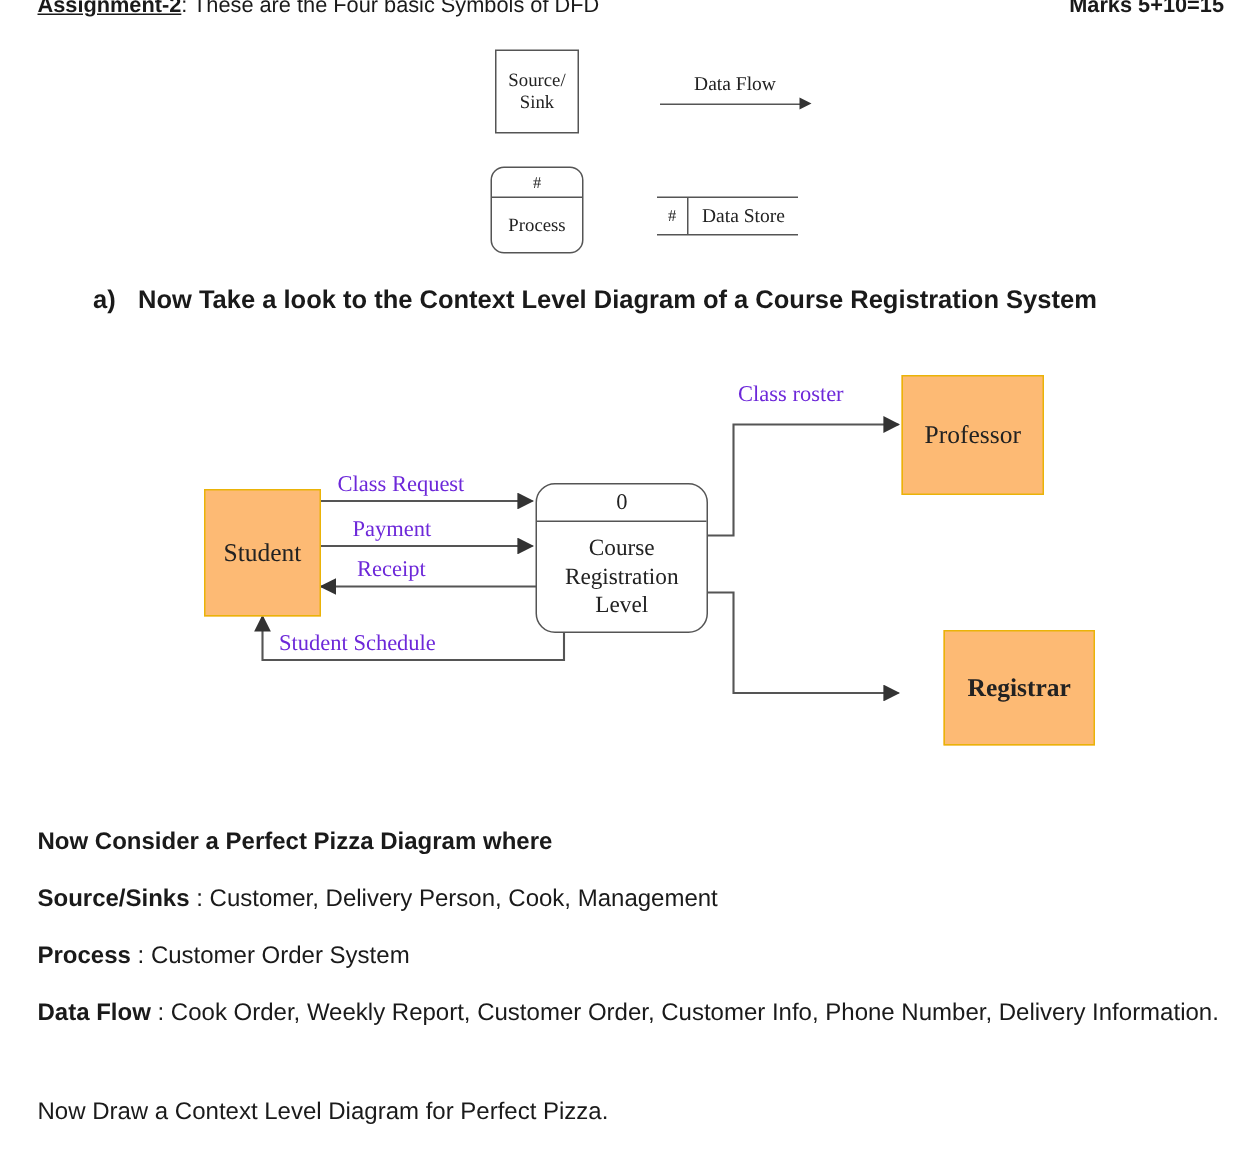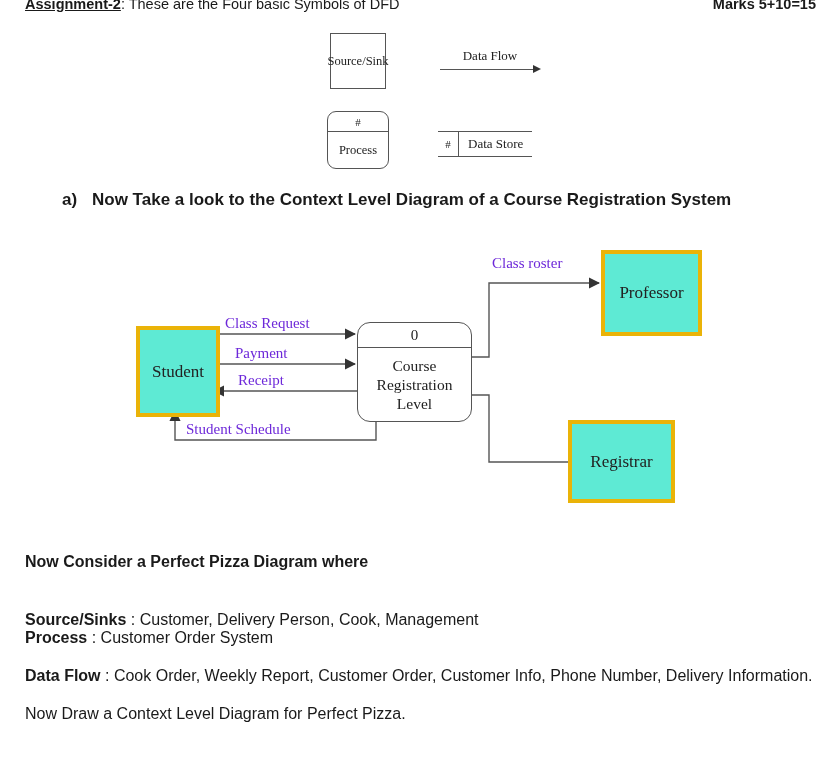--- a/index.html
+++ b/index.html
@@ -46,21 +46,21 @@
   .sym-srcsink {
     position: absolute;
     left: 330px; top: 33px;
     width: 54px; height: 54px;
     border: 1px solid #555;
     font-family: "Liberation Serif", serif;
     font-size: 12.5px;
     line-height: 15px;
     text-align: center;
     display: flex;
-    flex-direction: row;
+    flex-direction: column;
     align-items: center;
     justify-content: center;
     color: #222;
     background: #fff;
   }
 
   .sym-process {
     position: absolute;
     left: 327px; top: 111px;
     width: 60px; height: 56px;
@@ -144,32 +144,32 @@
   
   .diagram {
     position: absolute;
     left: 0; top: 235px;
     width: 840px; height: 280px;
   }
   .dgm-svg { position: absolute; left: 0; top: 0; }
 
   .ent {
     position: absolute;
-    border: 4px solid #eab308;
-    background: #5eead4;
+    border: 1px solid #eab308;
+    background: #fdba74;
     display: flex;
     align-items: center;
     justify-content: center;
     font-family: "Liberation Serif", serif;
     font-size: 17px;
     color: #222;
   }
   .ent-student   { left: 136px; top: 91px;  width: 76px;  height: 83px; }
   .ent-professor { left: 601px; top: 15px;  width: 93px;  height: 78px; }
-  .ent-registrar { left: 568px; top: 185px; width: 99px;  height: 75px; }
+  .ent-registrar { left: 629px; top: 185px; width: 99px;  height: 75px; font-weight: bold; }
 
   .proc {
     position: absolute;
     left: 357px; top: 87px;
     width: 113px; height: 98px;
     border: 1px solid #555;
     border-radius: 13px;
     background: #fff;
     display: flex;
     flex-direction: column;
@@ -210,24 +210,24 @@
   .prose { position: absolute; left: 0; top: 0; width: 840px; }
   .p-line {
     position: absolute;
     left: 25px;
     font-size: 16px;
     line-height: 23px;
     color: #1a1a1a;
   }
   .p-line .b { font-weight: 700; }
   .l-consider { top: 550px; }
-  .l-srcsink  { top: 588px; margin-top: 20px; }
+  .l-srcsink  { top: 588px; }
   .l-process  { top: 626px; }
   .l-dataflow { top: 664px; width: 800px; }
-  .l-draw     { top: 702px; }
+  .l-draw     { top: 730px; }
 </style>
 </head>
 <body>
 
 <div class="hdr">
   <div class="hdr-left">
     <span class="ul">Assignment-2</span><span class="plain">: These are the Four basic Symbols of DFD</span>
   </div>
   <div class="hdr-right">Marks 5+10=15</div>
 </div>

